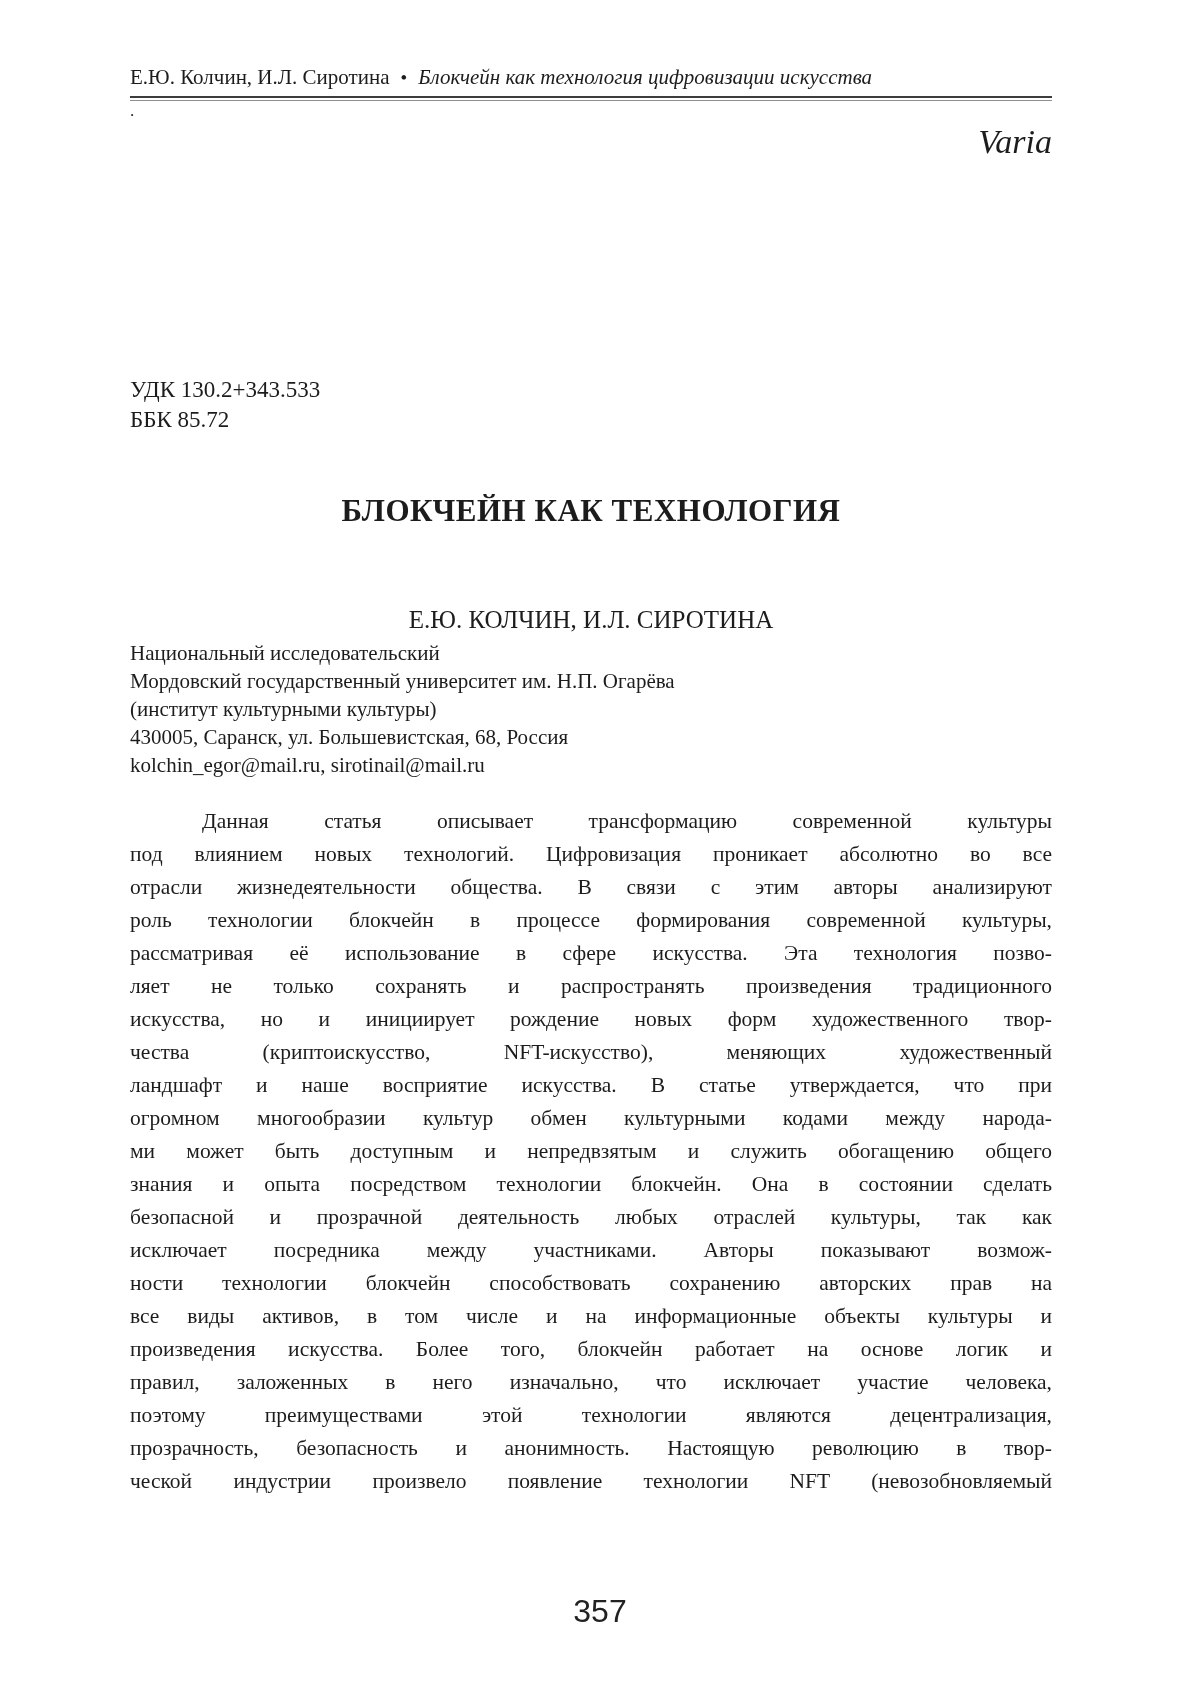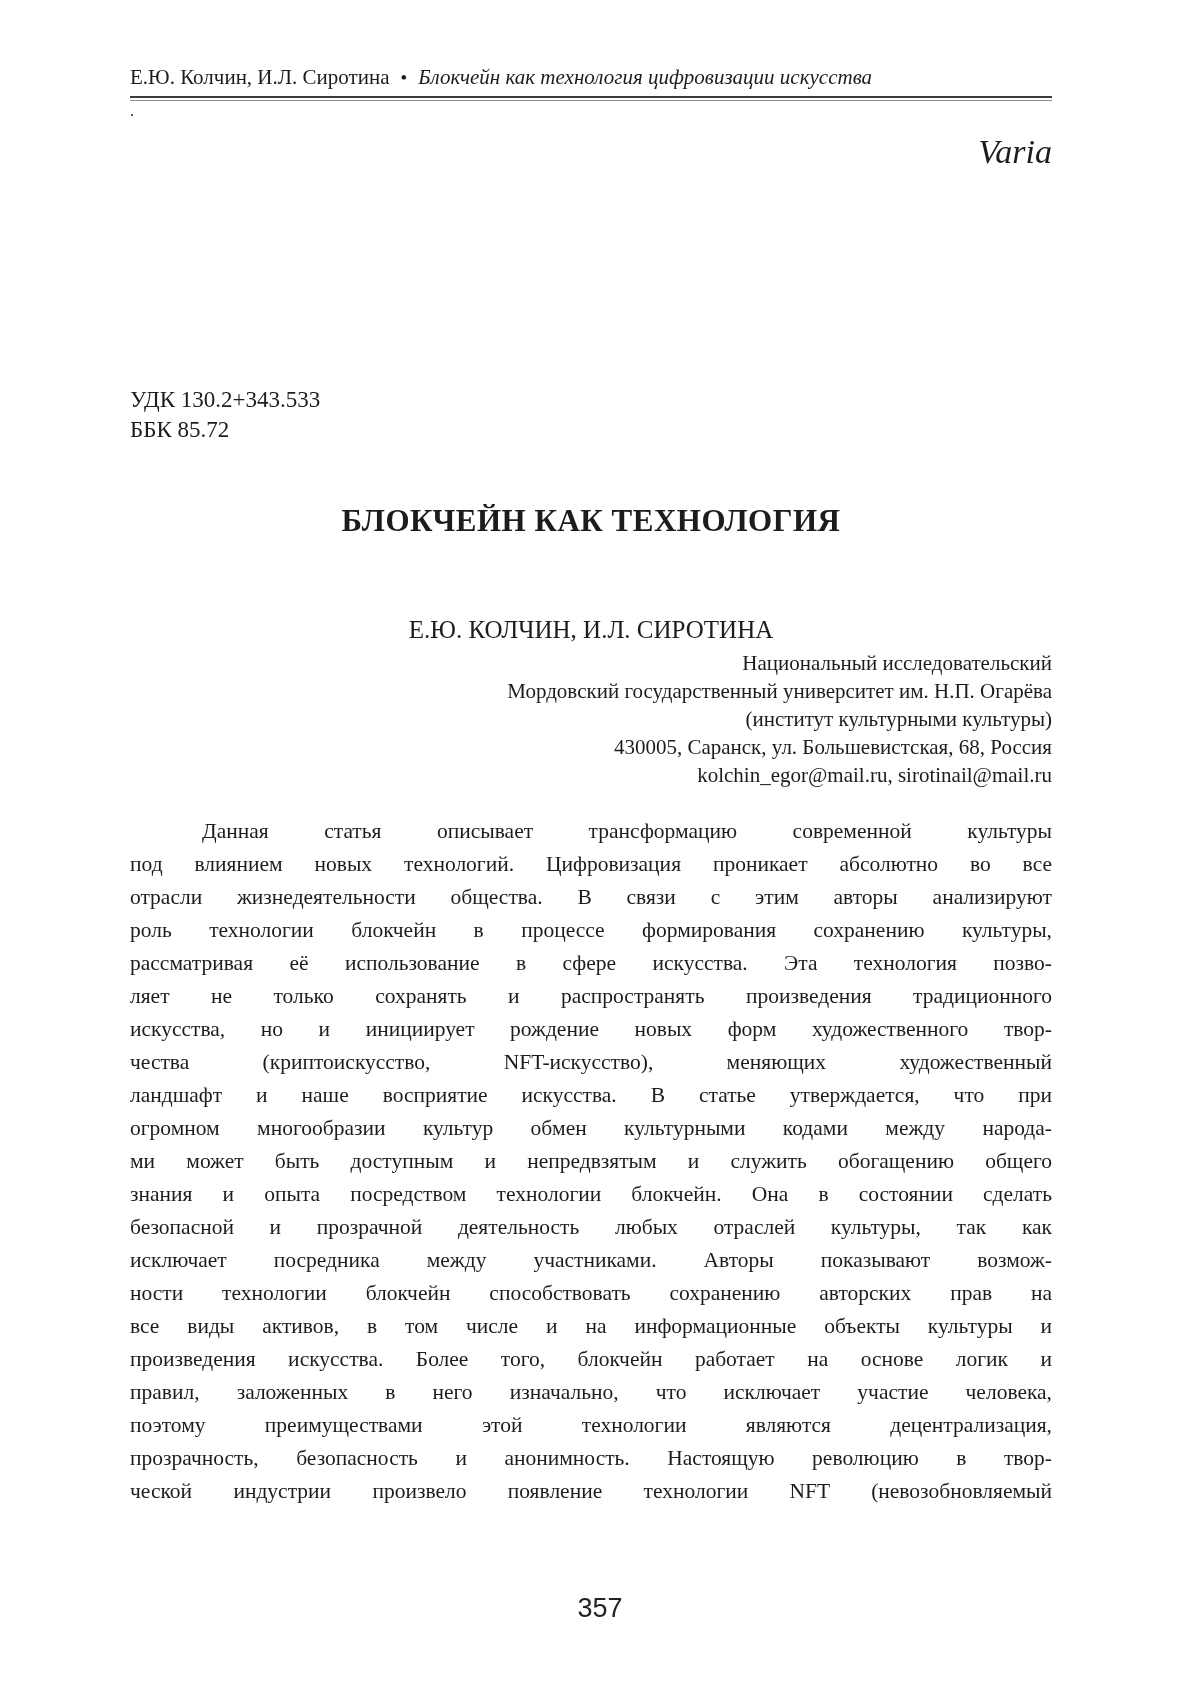--- a/index.html
+++ b/index.html
@@ -31,21 +31,21 @@
   }
   .stray-dot {
     font-size: 17px;
     line-height: 14px;
     margin-top: 3px;
     color: #2a2a2a;
   }
 
   
   .section-label {
-    margin-top: 14px;
+    margin-top: 4px;
     text-align: right;
     font-style: italic;
     font-size: 34px;
     line-height: 40px;
   }
 
   
   .codes { margin-top: 213px; font-size: 23px; line-height: 30px; }
 
   
@@ -58,21 +58,21 @@
     letter-spacing: 0.5px;
   }
 
   
   .authors {
     margin-top: 70px;
     text-align: center;
     font-size: 25px;
     line-height: 31px;
   }
-  .affiliation { margin-top: 4px; text-align: right; font-size: 21px; line-height: 28px; }
+  .affiliation { margin-top: 4px; text-align: left; font-size: 21px; line-height: 28px; }
 
   
   .abstract {
     margin-top: 26px;
     font-size: 21.5px;
   }
   .abstract .jline {
     line-height: 33px;
     text-align: justify;
     text-align-last: justify;
@@ -80,21 +80,21 @@
   }
   .abstract .jline.indent { text-indent: 72px; }
 
   
   .page-number {
     position: absolute;
     left: 0; right: 0;
     top: 1593px;
     text-align: center;
     font-family: "Liberation Sans", "DejaVu Sans", sans-serif;
-    font-size: 27px;
+    font-size: 32px;
     color: #222222;
   }
 </style>
 </head>
 <body>
 
 <div class="page">
   <div class="content">
 
     <div class="running-head">
@@ -122,21 +122,21 @@
       <div>Мордовский государственный университет им. Н.П. Огарёва</div>
       <div>(институт культурными культуры)</div>
       <div>430005, Саранск, ул. Большевистская, 68, Россия</div>
       <div>kolchin_egor@mail.ru, sirotinail@mail.ru</div>
     </div>
 
     <div class="abstract">
       <div class="jline indent">Данная статья описывает трансформацию современной культуры</div>
       <div class="jline">под влиянием новых технологий. Цифровизация проникает абсолютно во все</div>
       <div class="jline">отрасли жизнедеятельности общества. В связи с этим авторы анализируют</div>
-      <div class="jline">роль технологии блокчейн в процессе формирования сохранению культуры,</div>
+      <div class="jline">роль технологии блокчейн в процессе формирования современной культуры,</div>
       <div class="jline">рассматривая её использование в сфере искусства. Эта технология позво-</div>
       <div class="jline">ляет не только сохранять и распространять произведения традиционного</div>
       <div class="jline">искусства, но и инициирует рождение новых форм художественного твор-</div>
       <div class="jline">чества (криптоискусство, NFT-искусство), меняющих художественный</div>
       <div class="jline">ландшафт и наше восприятие искусства. В статье утверждается, что при</div>
       <div class="jline">огромном многообразии культур обмен культурными кодами между народа-</div>
       <div class="jline">ми может быть доступным и непредвзятым и служить обогащению общего</div>
       <div class="jline">знания и опыта посредством технологии блокчейн. Она в состоянии сделать</div>
       <div class="jline">безопасной и прозрачной деятельность любых отраслей культуры, так как</div>
       <div class="jline">исключает посредника между участниками. Авторы показывают возмож-</div>

